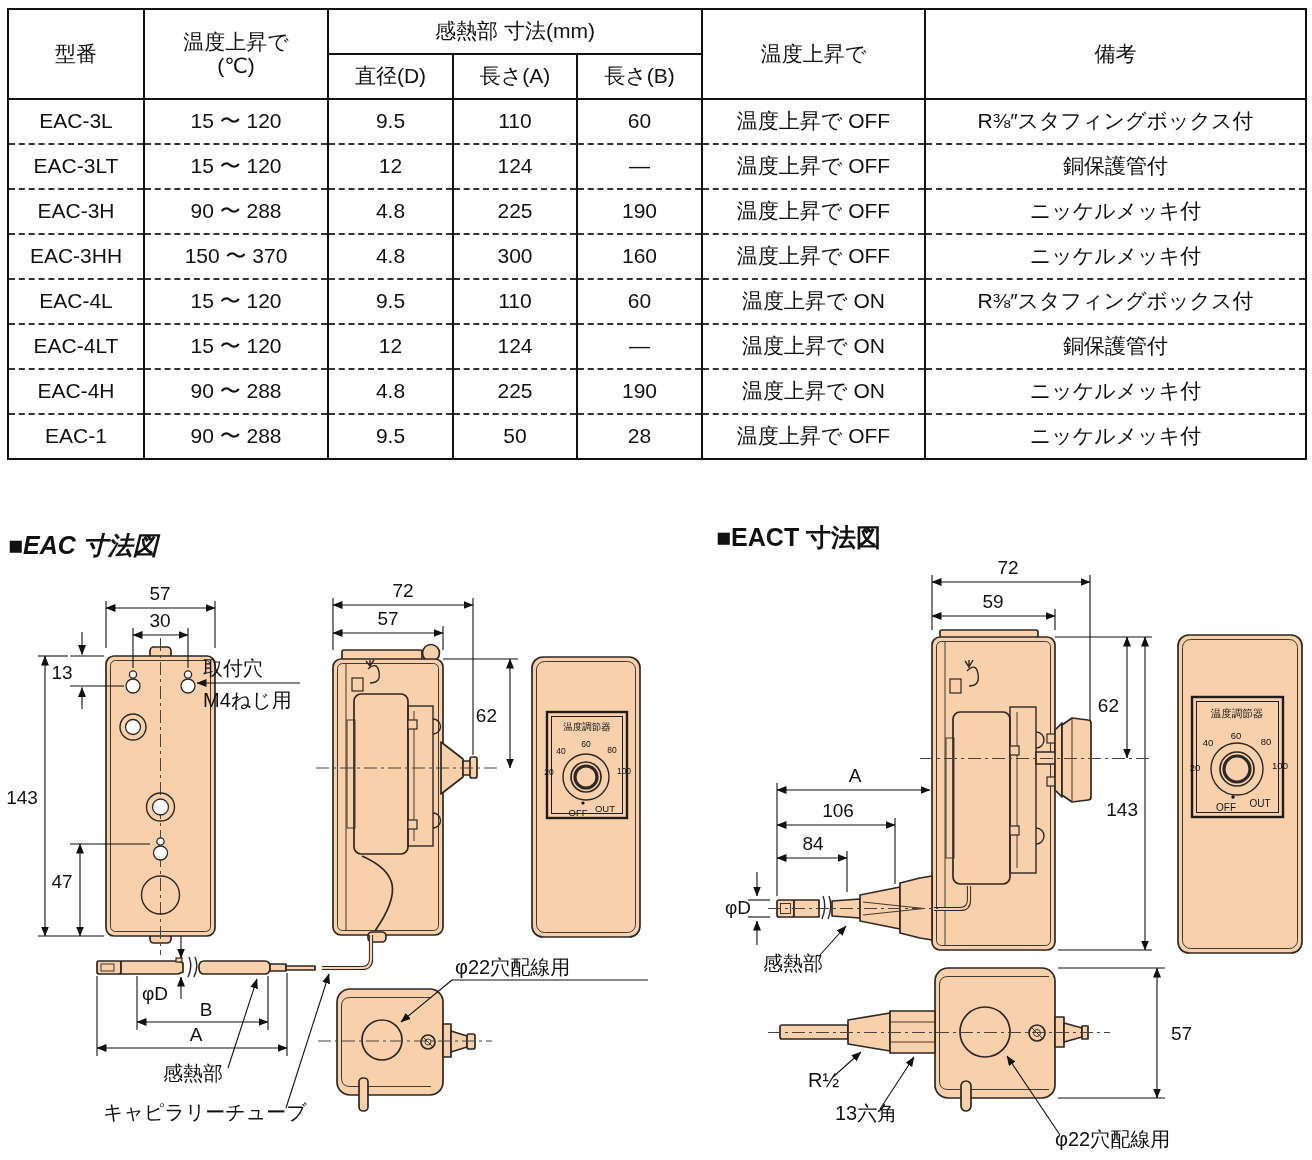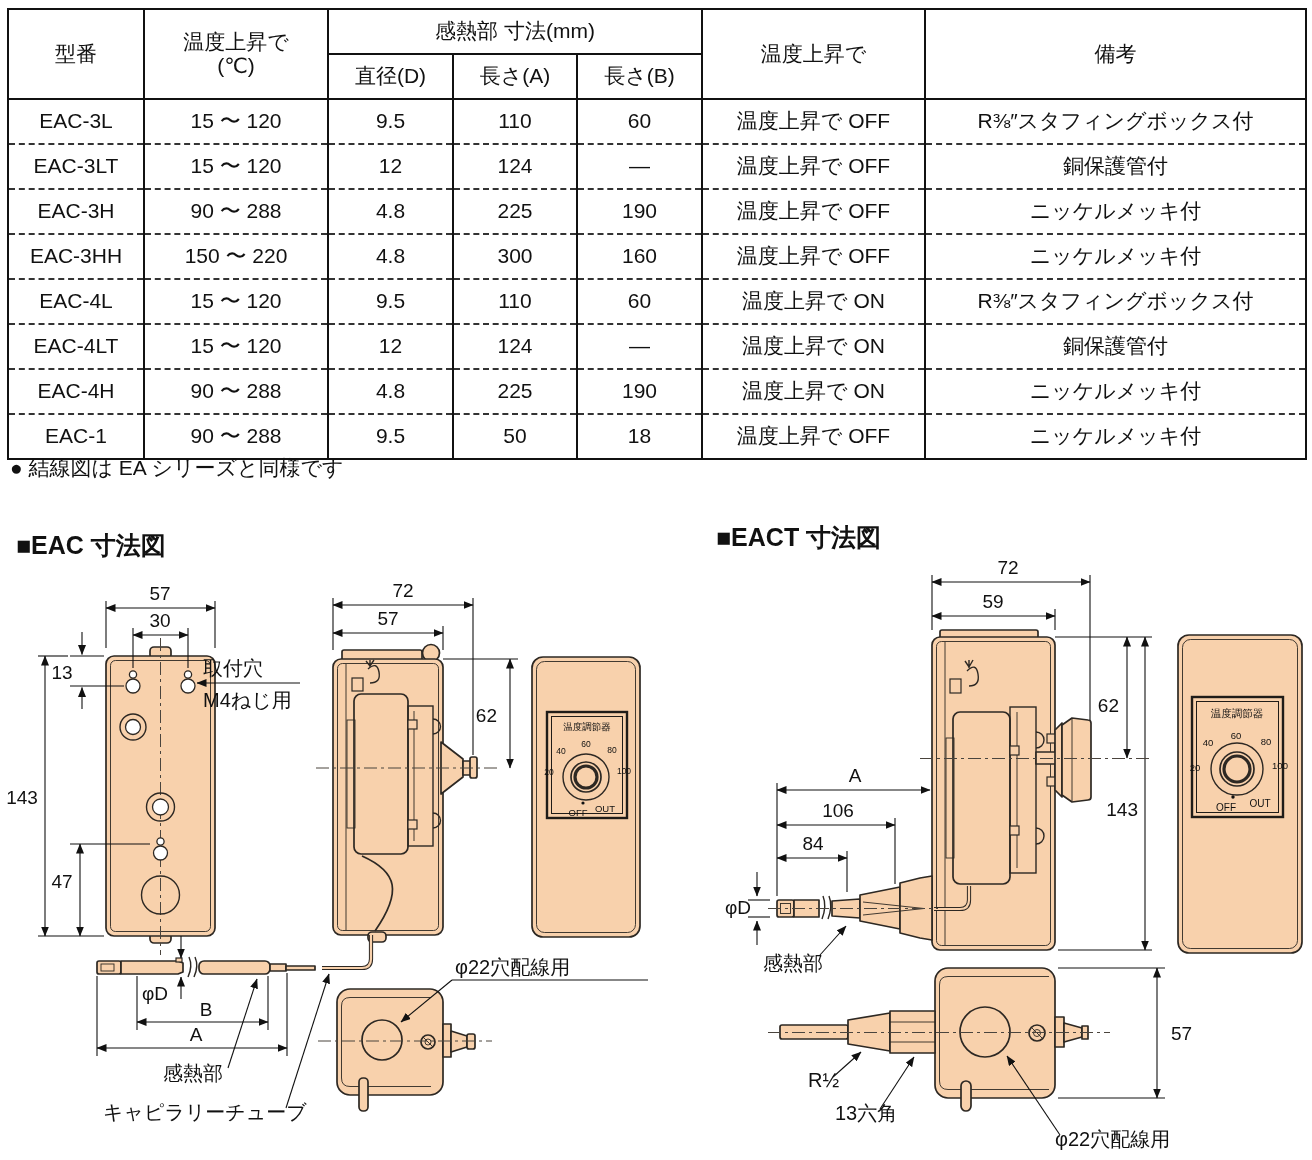--- a/index.html
+++ b/index.html
@@ -14,21 +14,21 @@
                text-align:center; vertical-align:middle; font-weight:400;
                padding:0 4px; height:43px; line-height:1.15; overflow:hidden; white-space:nowrap; }
   table.spec thead th { border-bottom:2.5px solid #111; border-top:2px solid #111; }
   table.spec tbody tr td { border-top:2px dashed #333; border-bottom:none; }
   table.spec tbody tr:first-child td { border-top:2.5px solid #111; }
   td.c-model, td.c-remarks { text-align:left; padding-left:14px; }
 
   .note { position:absolute; left:10px; top:454px; font-size:21px; }
 
   h2.sec { position:absolute; margin:0; font-size:25px; font-weight:bold; }
-  #eac-title { left:16px; top:529px; }
+  #eac-title { left:8px; top:529px;font-style:italic; }
   #eact-title { left:716px; top:521px; }
 
   
   #svg-eac  { position:absolute; left:0px;  top:570px; }
   #svg-eact { position:absolute; left:710px; top:560px; }
 
   .fb   { fill:#f8d1ac; stroke:#2d2823; stroke-width:1.7; stroke-linejoin:round; }
   .lnf  { fill:#f8d1ac; stroke:#2d2823; stroke-width:1.2; }
   .tl   { fill:none; stroke:#2d2823; stroke-width:0.9; }
   .tl2  { fill:none; stroke:#2d2823; stroke-width:1.4; }
@@ -106,21 +106,21 @@
         <td class="c-model">EAC-3H</td>
         <td>90 〜 288</td>
         <td>4.8</td>
         <td>225</td>
         <td>190</td>
         <td>温度上昇で OFF</td>
         <td class="c-remarks">ニッケルメッキ付</td>
       </tr>
       <tr>
         <td class="c-model">EAC-3HH</td>
-        <td>150 〜 220</td>
+        <td>150 〜 370</td>
         <td>4.8</td>
         <td>300</td>
         <td>160</td>
         <td>温度上昇で OFF</td>
         <td class="c-remarks">ニッケルメッキ付</td>
       </tr>
       <tr>
         <td class="c-model">EAC-4L</td>
         <td>15 〜 120</td>
         <td>9.5</td>
@@ -145,28 +145,27 @@
         <td>225</td>
         <td>190</td>
         <td>温度上昇で ON</td>
         <td class="c-remarks">ニッケルメッキ付</td>
       </tr>
       <tr>
         <td class="c-model">EAC-1</td>
         <td>90 〜 288</td>
         <td>9.5</td>
         <td>50</td>
-        <td>18</td>
+        <td>28</td>
         <td>温度上昇で OFF</td>
         <td class="c-remarks">ニッケルメッキ付</td>
       </tr>
     </tbody>
   </table>
 
-  <div class="note">● 結線図は EA シリーズと同様です</div>
 
   <h2 class="sec" id="eac-title">■EAC 寸法図</h2>
   <h2 class="sec" id="eact-title">■EACT 寸法図</h2>
 
   <svg id="svg-eac" width="670" height="590" viewBox="0 0 670 590">
     <defs>
       <marker id="aE" markerWidth="10" markerHeight="8" refX="9.5" refY="4" orient="auto" markerUnits="userSpaceOnUse">
           <path d="M0,0 L10,4 L0,8 z" fill="#111"></path>
         </marker>
       <marker id="aS" markerWidth="10" markerHeight="8" refX="0.5" refY="4" orient="auto" markerUnits="userSpaceOnUse">

